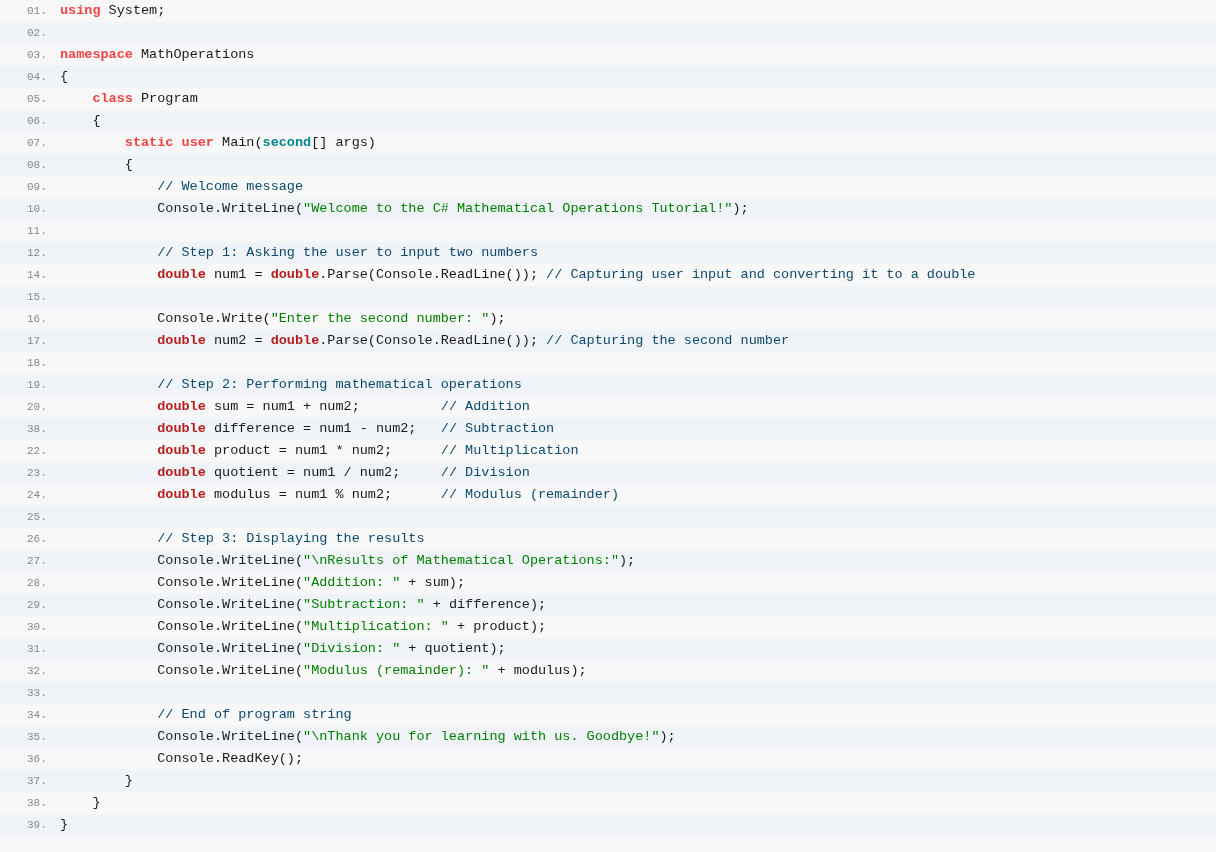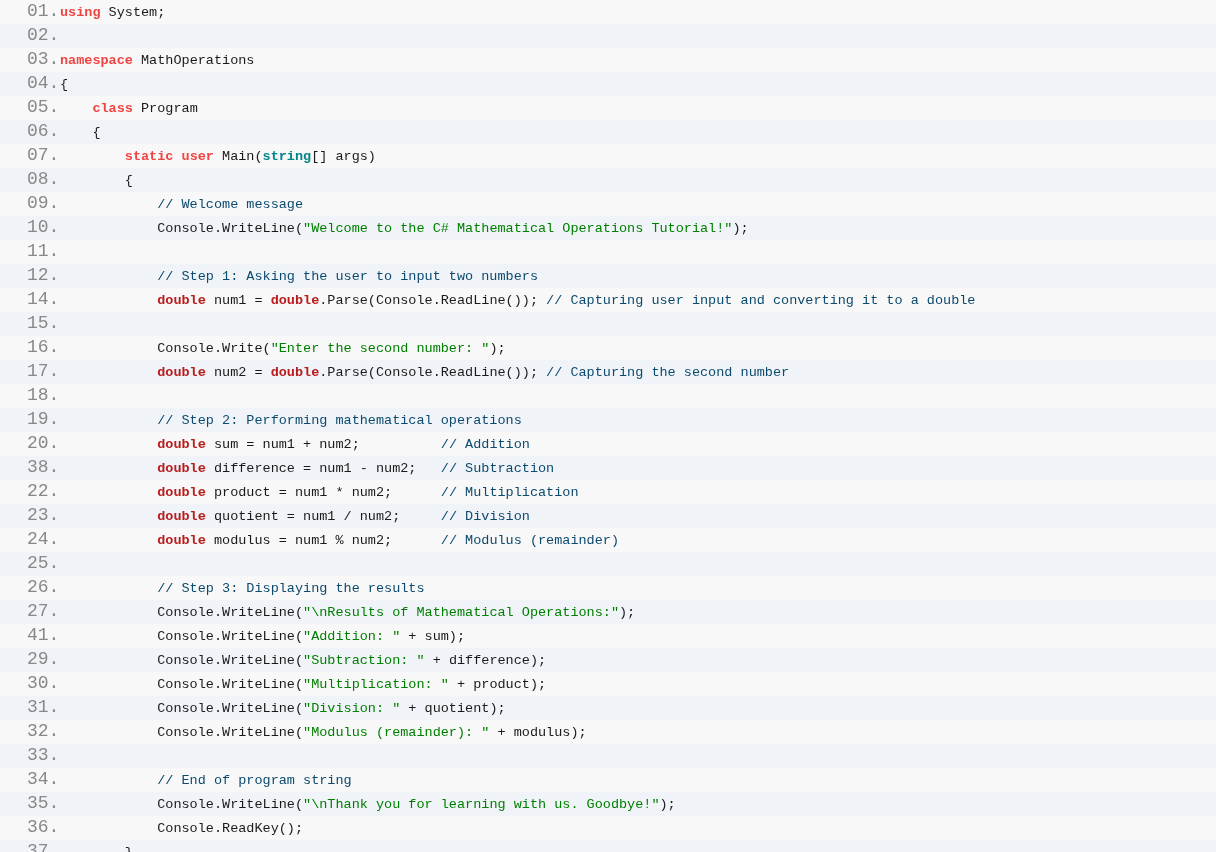--- a/index.html
+++ b/index.html
@@ -36,21 +36,21 @@
       background: #f0f4f8;
     }
 
     .line-number {
       width: 52px;
       min-width: 52px;
       text-align: center;
       padding-right: 12px;
       color: #888;
       user-select: none;
-      font-size: 18px;
+      font-size: 11px;
       padding-left: 27px;
     }
 
     .line-content {
       padding-left: 8px;
       white-space: pre;
       color: #1a1a1a;
     }
 
     
@@ -83,21 +83,21 @@
     <div class="code-line">
       <span class="line-number">05.</span>
       <span class="line-content"><span class="normal">    </span><span class="kw-blue">class</span><span class="normal"> Program</span></span>
     </div>
     <div class="code-line">
       <span class="line-number">06.</span>
       <span class="line-content"><span class="normal">    {</span></span>
     </div>
     <div class="code-line">
       <span class="line-number">07.</span>
-      <span class="line-content"><span class="normal">        </span><span class="kw-blue">static</span><span class="normal"> </span><span class="kw-blue">user</span><span class="normal"> Main(</span><span class="kw-cyan">string</span><span class="normal">[] args)</span></span>
+      <span class="line-content"><span class="normal">        </span><span class="kw-blue">static</span><span class="normal"> </span><span class="kw-blue">user</span><span class="normal"> Main(</span><span class="kw-cyan">second</span><span class="normal">[] args)</span></span>
     </div>
     <div class="code-line">
       <span class="line-number">08.</span>
       <span class="line-content"><span class="normal">        {</span></span>
     </div>
     <div class="code-line">
       <span class="line-number">09.</span>
       <span class="line-content"><span class="normal">            </span><span class="comment-green">// Welcome message</span></span>
     </div>
     <div class="code-line">
@@ -162,21 +162,21 @@
     </div>
     <div class="code-line">
       <span class="line-number">26.</span>
       <span class="line-content"><span class="normal">            </span><span class="comment-green">// Step 3: Displaying the results</span></span>
     </div>
     <div class="code-line">
       <span class="line-number">27.</span>
       <span class="line-content"><span class="normal">            Console.WriteLine(</span><span class="str-green">"\nResults of Mathematical Operations:"</span><span class="normal">);</span></span>
     </div>
     <div class="code-line">
-      <span class="line-number">41.</span>
+      <span class="line-number">28.</span>
       <span class="line-content"><span class="normal">            Console.WriteLine(</span><span class="str-green">"Addition: "</span><span class="normal"> + sum);</span></span>
     </div>
     <div class="code-line">
       <span class="line-number">29.</span>
       <span class="line-content"><span class="normal">            Console.WriteLine(</span><span class="str-green">"Subtraction: "</span><span class="normal"> + difference);</span></span>
     </div>
     <div class="code-line">
       <span class="line-number">30.</span>
       <span class="line-content"><span class="normal">            Console.WriteLine(</span><span class="str-green">"Multiplication: "</span><span class="normal"> + product);</span></span>
     </div>

